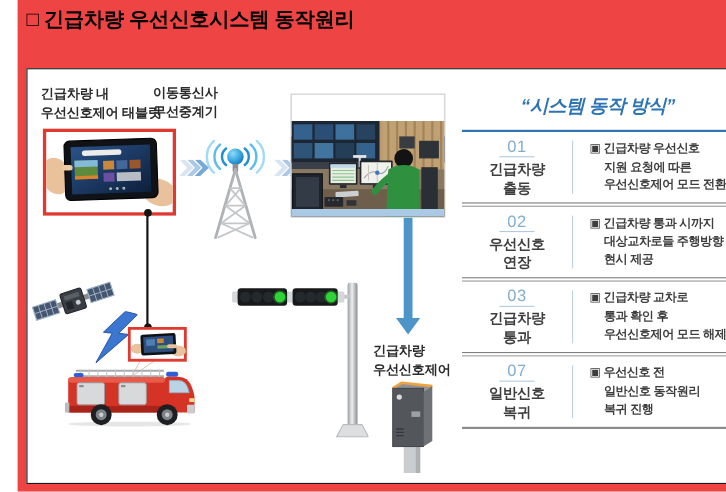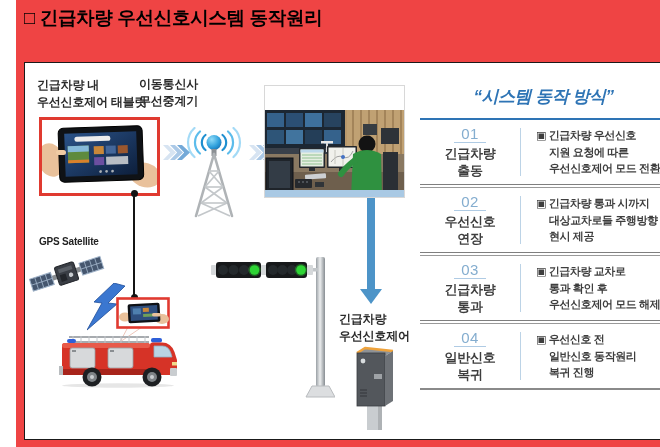--- a/index.html
+++ b/index.html
@@ -227,21 +227,20 @@
           <circle cx="44.5" cy="16" r="4.8" fill="#2ED435"></circle>
         <rect x="56" y="8" width="41" height="16" rx="3" fill="#17191B"></rect>
         <circle cx="63" cy="16" r="5" fill="#24292C"></circle>
           <circle cx="72.5" cy="16" r="5" fill="#24292C"></circle>
           <circle cx="82" cy="16" r="5" fill="#24292C"></circle>
         <circle cx="91" cy="16" r="6.2" fill="#2ED435" opacity=".35"></circle>
           <circle cx="91" cy="16" r="4.8" fill="#2ED435"></circle>
       </svg>
     </div>
 
-    <div class="lbl gps-lbl" style="left:14px;top:172px;width:90px;">GPS Satellite</div>
     <div style="position:absolute;left:2px;top:184px;">
       <svg width="80" height="56" viewBox="0 0 80 56">
         <g transform="rotate(-18 40 28)">
           <rect x="24" y="24" width="7" height="5" fill="#888C90"></rect>
           <rect x="49" y="24" width="7" height="5" fill="#888C90"></rect>
           <rect x="3" y="20.5" width="22" height="12.5" fill="#45566E" stroke="#9FB2C8" stroke-width="1"></rect>
           <path d="M8.5 20.5 v12.5 M14 20.5 v12.5 M19.5 20.5 v12.5 M3 26.7 h22" stroke="#9FB2C8" stroke-width=".8"></path>
           <rect x="55" y="20.5" width="22" height="12.5" fill="#45566E" stroke="#9FB2C8" stroke-width="1"></rect>
           <path d="M60.5 20.5 v12.5 M66 20.5 v12.5 M71.5 20.5 v12.5 M55 26.7 h22" stroke="#9FB2C8" stroke-width=".8"></path>
           <rect x="30" y="17" width="20" height="19" rx="2" fill="#3A3E45" stroke="#212429"></rect>
@@ -345,21 +344,21 @@
         </div>
         <div class="vline"></div>
         <div class="pdesc">▣ 긴급차량 교차로
 통과 확인 후
 우선신호제어 모드 해제</div>
       </div>
       <div class="sep"></div>
 
       <div class="prow">
         <div class="pleft">
-          <div class="pnum">04</div>
+          <div class="pnum">07</div>
           <div class="pname">일반신호
 복귀</div>
         </div>
         <div class="vline"></div>
         <div class="pdesc">▣ 우선신호 전
 일반신호 동작원리
 복귀 진행</div>
       </div>
       <div class="bottom-line"></div>
     </div>

